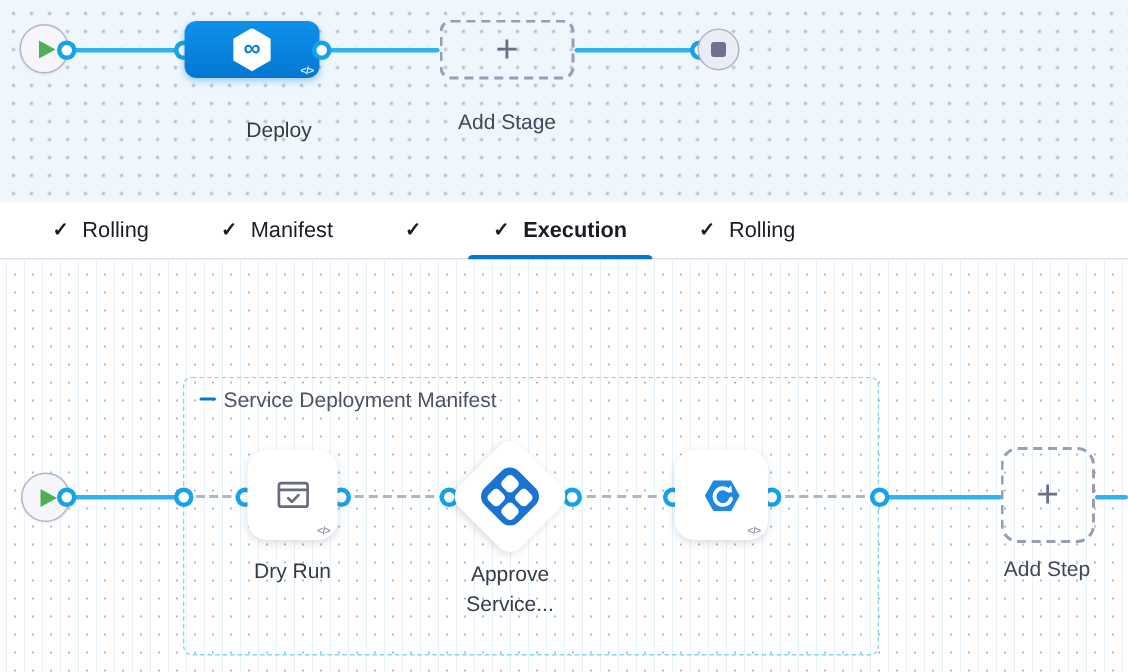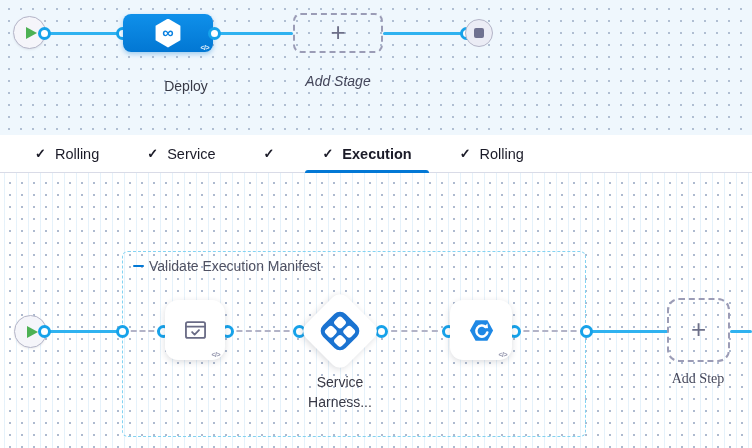--- a/index.html
+++ b/index.html
@@ -103,51 +103,51 @@
     <div class="addbox" style="left:293px;top:13px;width:90px;height:40px;border-radius:8px;">
       <span class="plus">+</span>
     </div>
 
     <div class="ring" style="left:459.5px;top:26.5px;"></div>
     <div class="endnode" style="left:465px;top:19px;">
       <div class="sq"></div>
     </div>
 
     <div class="nodelabel" style="left:141px;top:76px;width:90px;">Deploy</div>
-    <div class="nodelabel" style="left:293px;top:71px;width:90px;color:#44465a;font-style:italic;">Add Stage</div>
+    <div class="nodelabel" style="left:293px;top:71px;width:90px;color:#44465a;">Add Stage</div>
   </div>
 
   <div class="tabbar">
     <div class="tab">
       <span class="chk">✓</span>
       <span class="lbl">Rolling</span>
     </div>
     <div class="tab">
       <span class="chk">✓</span>
-      <span class="lbl">Service</span>
+      <span class="lbl">Manifest</span>
     </div>
     <div class="tab">
       <span class="chk">✓</span>
     </div>
     <div class="tab active">
       <span class="chk">✓</span>
       <span class="lbl">Execution</span>
     </div>
     <div class="tab">
       <span class="chk">✓</span>
       <span class="lbl">Rolling</span>
     </div>
   </div>
 
   <div class="canvas-bottom">
 
     <div class="group"></div>
     <div class="group-head" style="left:133px;top:85px;">
       <div class="collapse"></div>
-      <span class="group-title">Validate Execution Manifest</span>
+      <span class="group-title">Service Deployment Manifest</span>
     </div>
 
     <div class="line" style="left:44px;top:157px;width:78px;"></div>
     <div class="dline" style="left:122px;top:157px;width:41px;"></div>
     <div class="dline" style="left:227px;top:157px;width:72px;"></div>
     <div class="dline" style="left:381px;top:157px;width:67px;"></div>
     <div class="dline" style="left:514px;top:157px;width:72px;"></div>
     <div class="line" style="left:586px;top:157px;width:82px;"></div>
     <div class="line" style="left:730px;top:157px;width:22px;"></div>
 
@@ -189,17 +189,18 @@
         <path d="M15.6 9.2a4.6 4.6 0 1 0 1.2 4.4" stroke="#fff" stroke-width="2.1" fill="none" stroke-linecap="round"></path>
         <path d="M16.9 6.2l.5 4-3.8-.7z" fill="#fff"></path>
       </svg>
       <span class="stepcode">&lt;/&gt;</span>
     </div>
 
     <div class="addbox" style="left:667px;top:125px;width:63px;height:64px;border-radius:12px;">
       <span class="plus">+</span>
     </div>
 
-    <div class="nodelabel" style="left:298px;top:199px;width:84px;">Service Harness...</div>
-    <div class="nodelabel" style="left:658px;top:196px;width:80px;color:#44465a;font-family:Liberation Serif, serif;">Add Step</div>
+    <div class="nodelabel" style="left:155px;top:197px;width:80px;">Dry Run</div>
+    <div class="nodelabel" style="left:298px;top:199px;width:84px;">Approve Service...</div>
+    <div class="nodelabel" style="left:658px;top:196px;width:80px;color:#44465a;">Add Step</div>
   </div>
 
 </div>
 
 </body></html>

